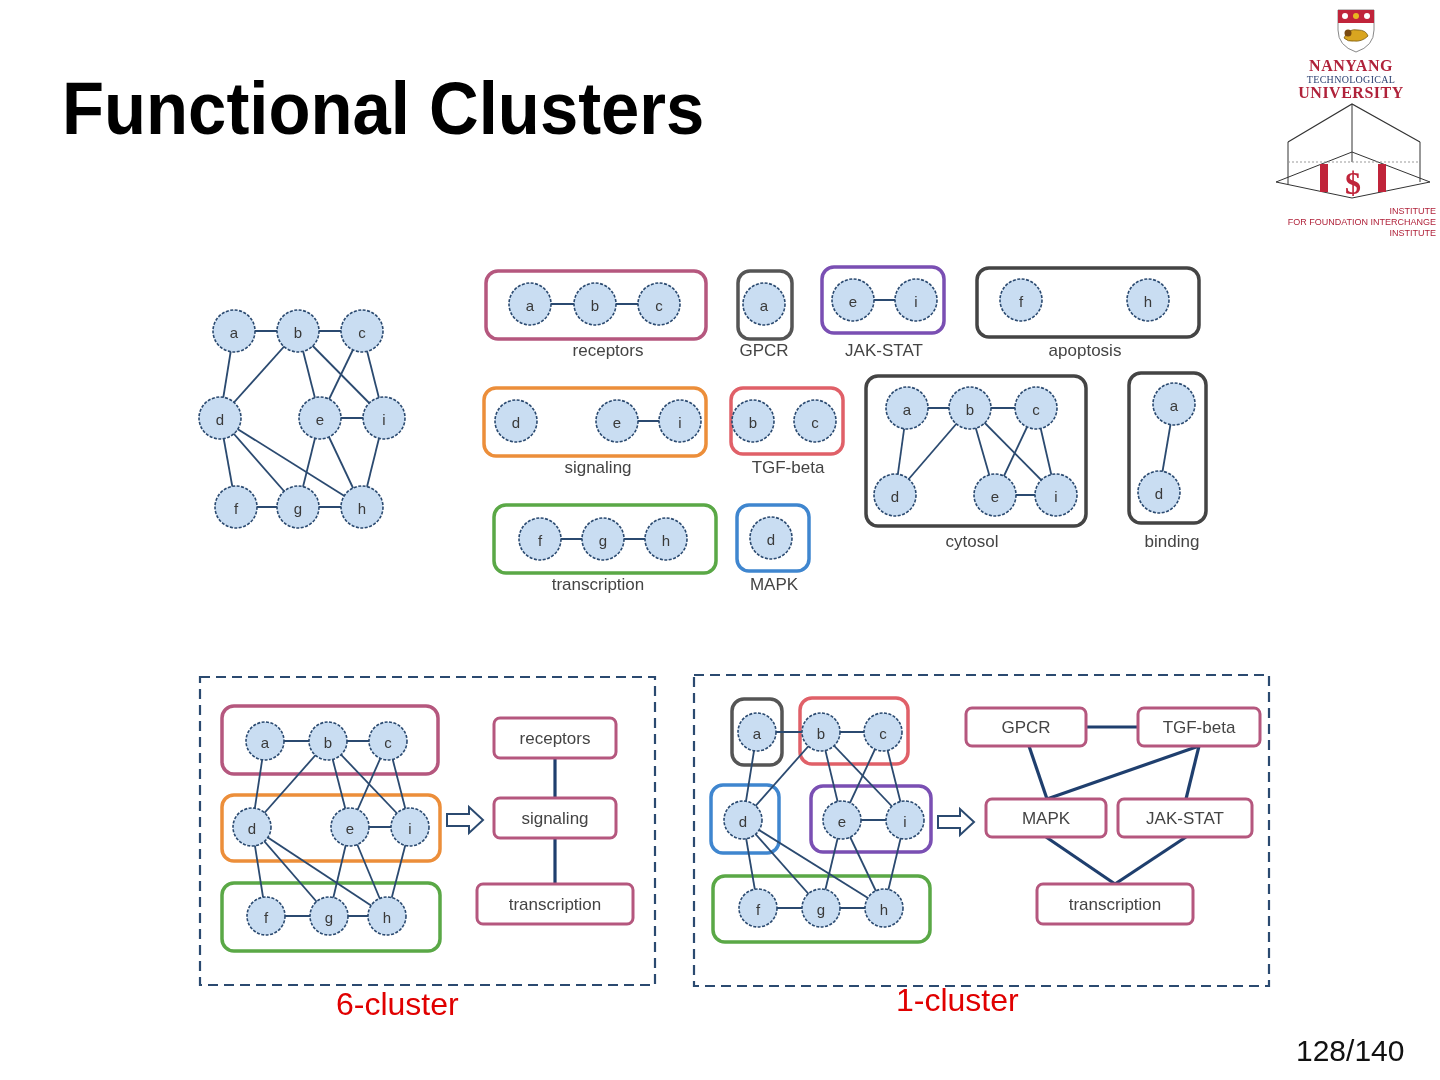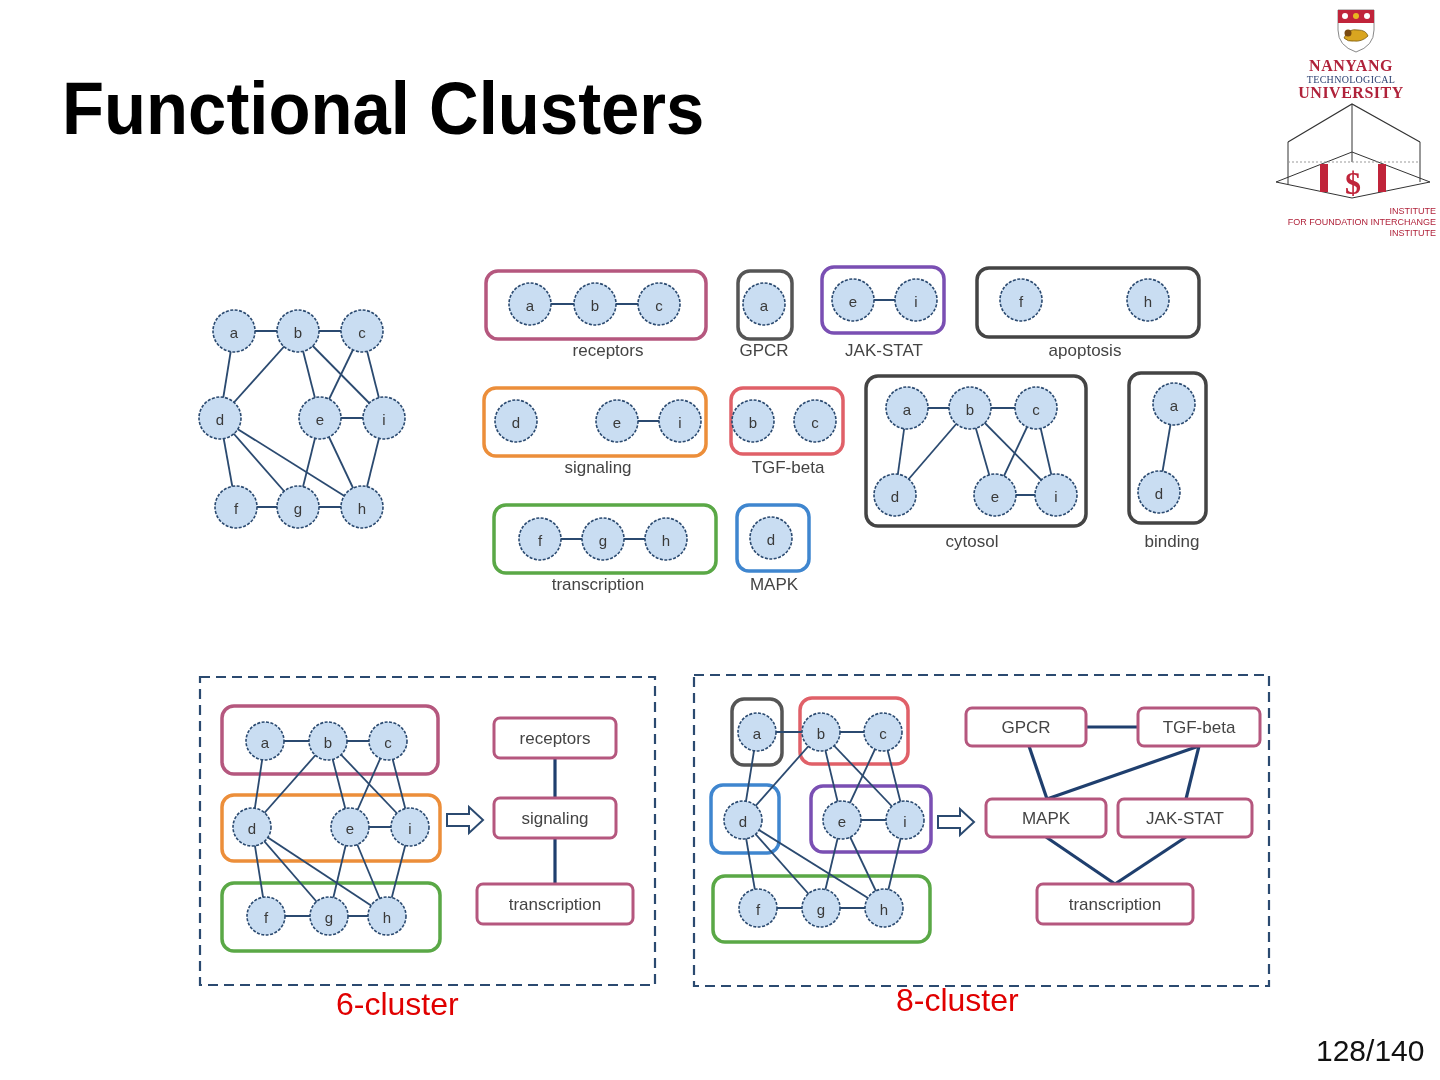--- a/index.html
+++ b/index.html
@@ -13,21 +13,21 @@
   .ntu-l1 { top:52px; font-size:16px; color:#b0223a; font-weight:bold; letter-spacing:0.5px; }
   .ntu-l2 { top:69px; font-size:10px; color:#2a3f70; letter-spacing:0.3px; }
   .ntu-l3 { top:79px; font-size:16px; color:#b0223a; font-weight:bold; letter-spacing:0.5px; }
   .isi-draw { position:absolute; left:4px; top:96px; width:166px; height:100px; }
   .isi-text { position:absolute; left:0; width:170px; text-align:right; font-size:9px; color:#b0223a; line-height:11px; font-family:"Liberation Sans", sans-serif; }
   #diagram { position:absolute; left:0; top:0; }
   .node-label { font-family:"Liberation Sans", sans-serif; font-size:15px; fill:#3a3a3a; }
   .group-label { font-family:"Liberation Sans", sans-serif; font-size:17px; fill:#444; }
   .box-label { font-family:"Liberation Sans", sans-serif; font-size:17px; fill:#444; }
   .caption { position:absolute; font-size:32px; color:#e00000; font-family:"Liberation Sans", sans-serif; }
-  .page-num { position:absolute; left:1296px; top:1034px; font-size:30px; color:#111; font-family:"Liberation Sans", sans-serif;margin-left:20px; }
+  .page-num { position:absolute; left:1296px; top:1034px; font-size:30px; color:#111; font-family:"Liberation Sans", sans-serif; }
 </style>
 </head>
 <body>
 
 <div class="title">Functional Clusters</div>
 
 <div class="logo">
   <svg class="ntu-crest" viewBox="0 0 40 46">
     <path d="M2 2 H38 V22 Q38 38 20 44 Q2 38 2 22 Z" fill="#fff" stroke="#888" stroke-width="1"></path>
     <rect x="2" y="2" width="36" height="13" fill="#c0243a"></rect>
@@ -306,14 +306,14 @@
       <rect x="986" y="799" width="120" height="38" rx="6" ry="6" fill="#fff" stroke="#b5577e" stroke-width="3"></rect>
       <text x="1046" y="818" text-anchor="middle" dominant-baseline="central" class="box-label">MAPK</text>
       <rect x="1118" y="799" width="134" height="38" rx="6" ry="6" fill="#fff" stroke="#b5577e" stroke-width="3"></rect>
       <text x="1185" y="818" text-anchor="middle" dominant-baseline="central" class="box-label">JAK-STAT</text>
       <rect x="1037" y="884" width="156" height="40" rx="6" ry="6" fill="#fff" stroke="#b5577e" stroke-width="3"></rect>
       <text x="1115" y="904" text-anchor="middle" dominant-baseline="central" class="box-label">transcription</text>
     </g>
   </svg>
 
 <div class="caption" style="left:336px; top:986px;">6-cluster</div>
-<div class="caption" style="left:896px; top:982px;">8-cluster</div>
+<div class="caption" style="left:896px; top:982px;">1-cluster</div>
 <div class="page-num">128/140</div>
 
 </body></html>

